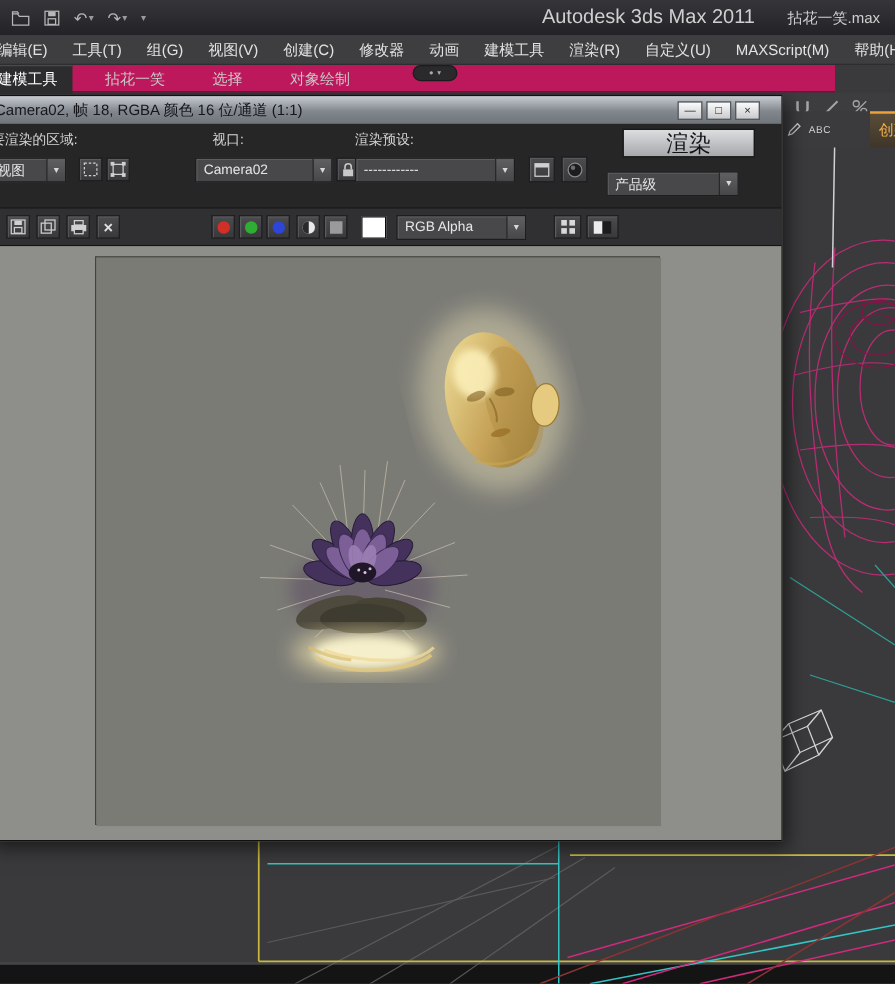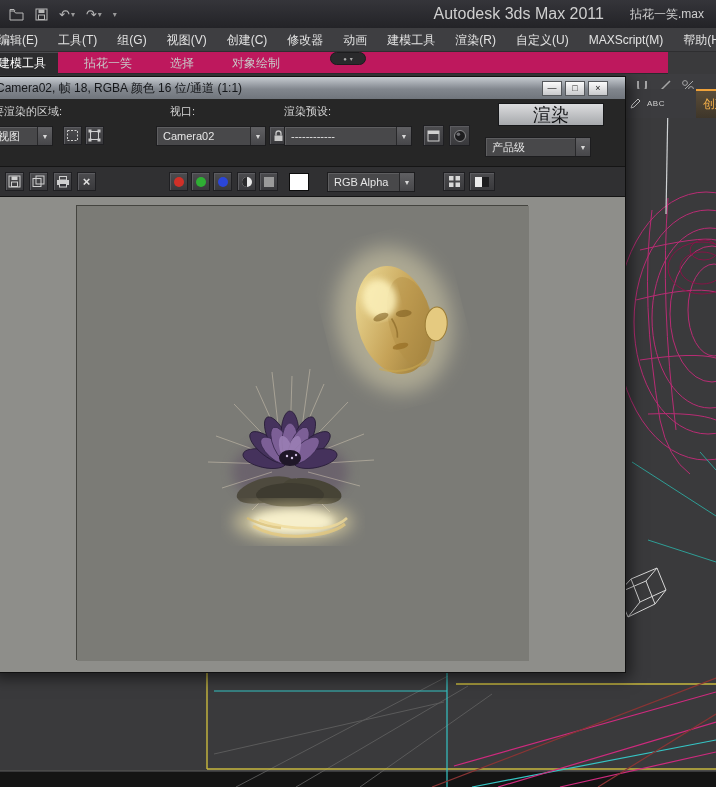--- a/index.html
+++ b/index.html
@@ -346,21 +346,21 @@
         </svg>
       </button>
       <button class="tool-btn" style="left:268px">
         <svg width="12" height="12" viewBox="0 0 12 12">
           <rect x="1" y="1" width="10" height="10" fill="#9a9a9a"></rect>
         </svg>
       </button>
 
       <span class="swatch"></span>
 
-      <div class="combo" style="left:336px;top:5px;width:88px">
+      <div class="combo" style="left:326px;top:5px;width:104px">
         <span>RGB Alpha</span>
         <span class="arrow">▼</span>
       </div>
 
       <button class="tool-btn" style="left:452px;width:22px">
         <svg width="13" height="13" viewBox="0 0 13 13">
           <rect x="1" y="1" width="4.5" height="4.5" fill="#d8d8d8"></rect>
           <rect x="7.5" y="1" width="4.5" height="4.5" fill="#d8d8d8"></rect>
           <rect x="1" y="7.5" width="4.5" height="4.5" fill="#d8d8d8"></rect>
           <rect x="7.5" y="7.5" width="4.5" height="4.5" fill="#d8d8d8"></rect>

